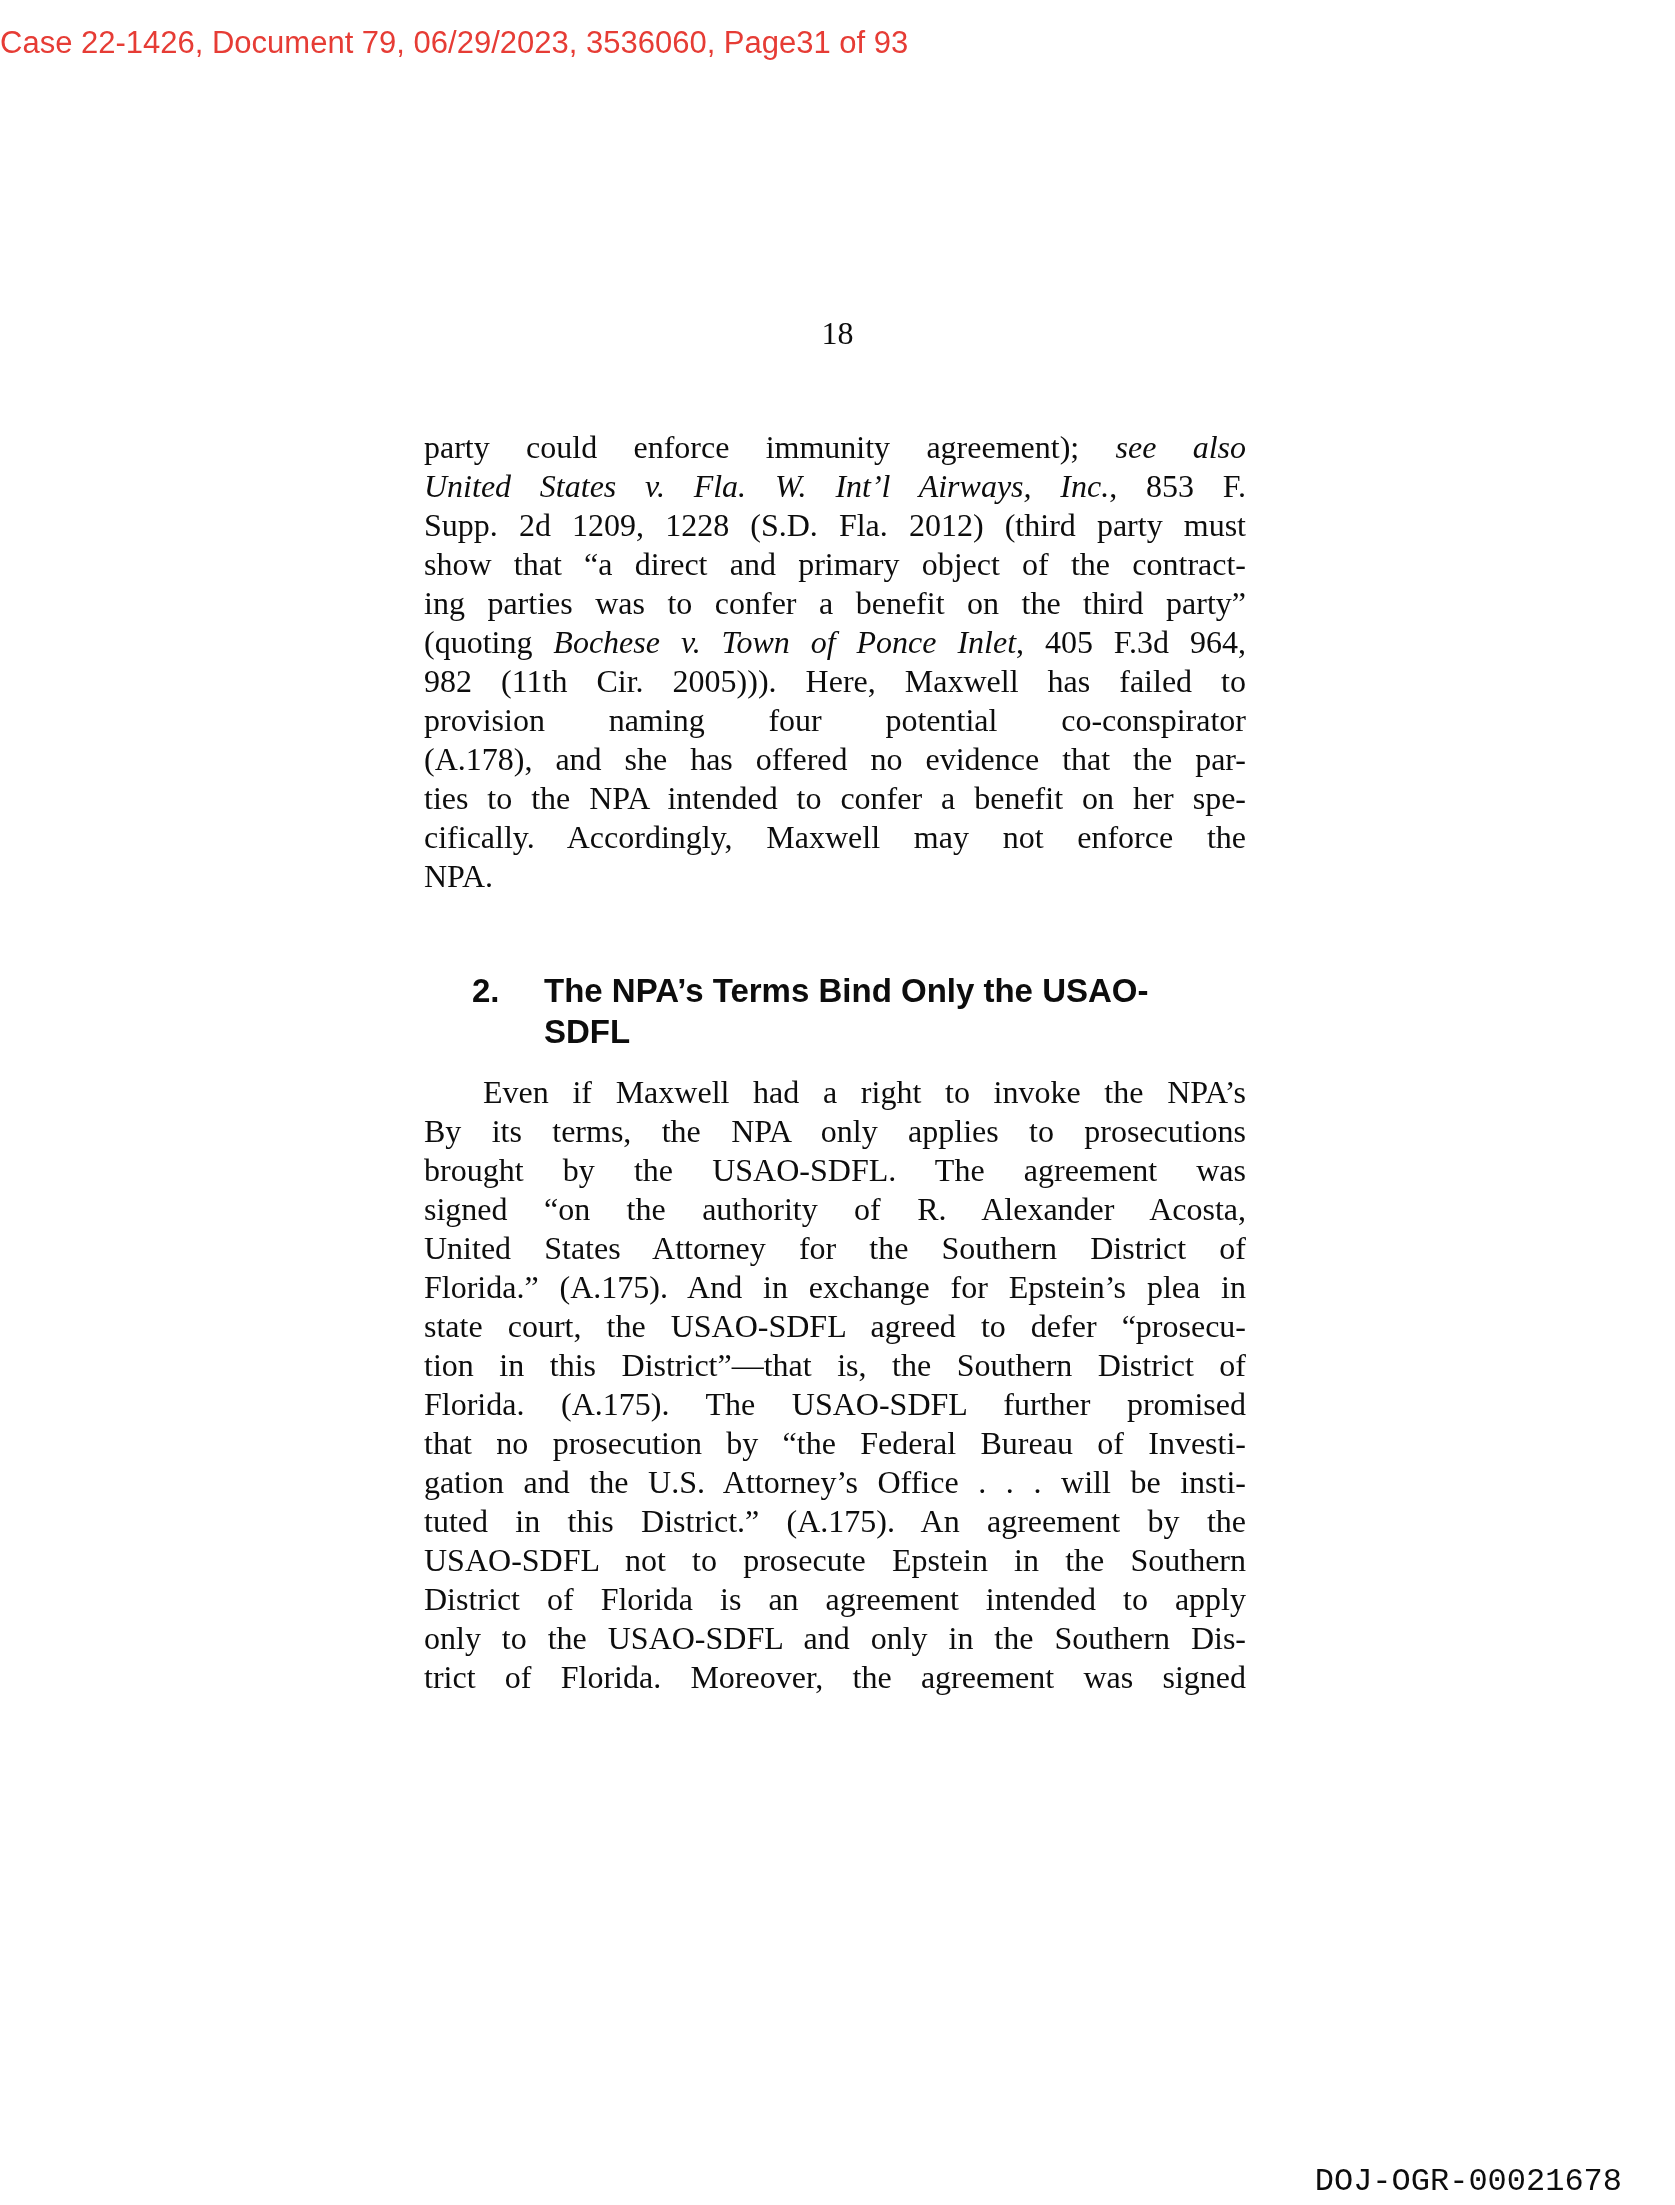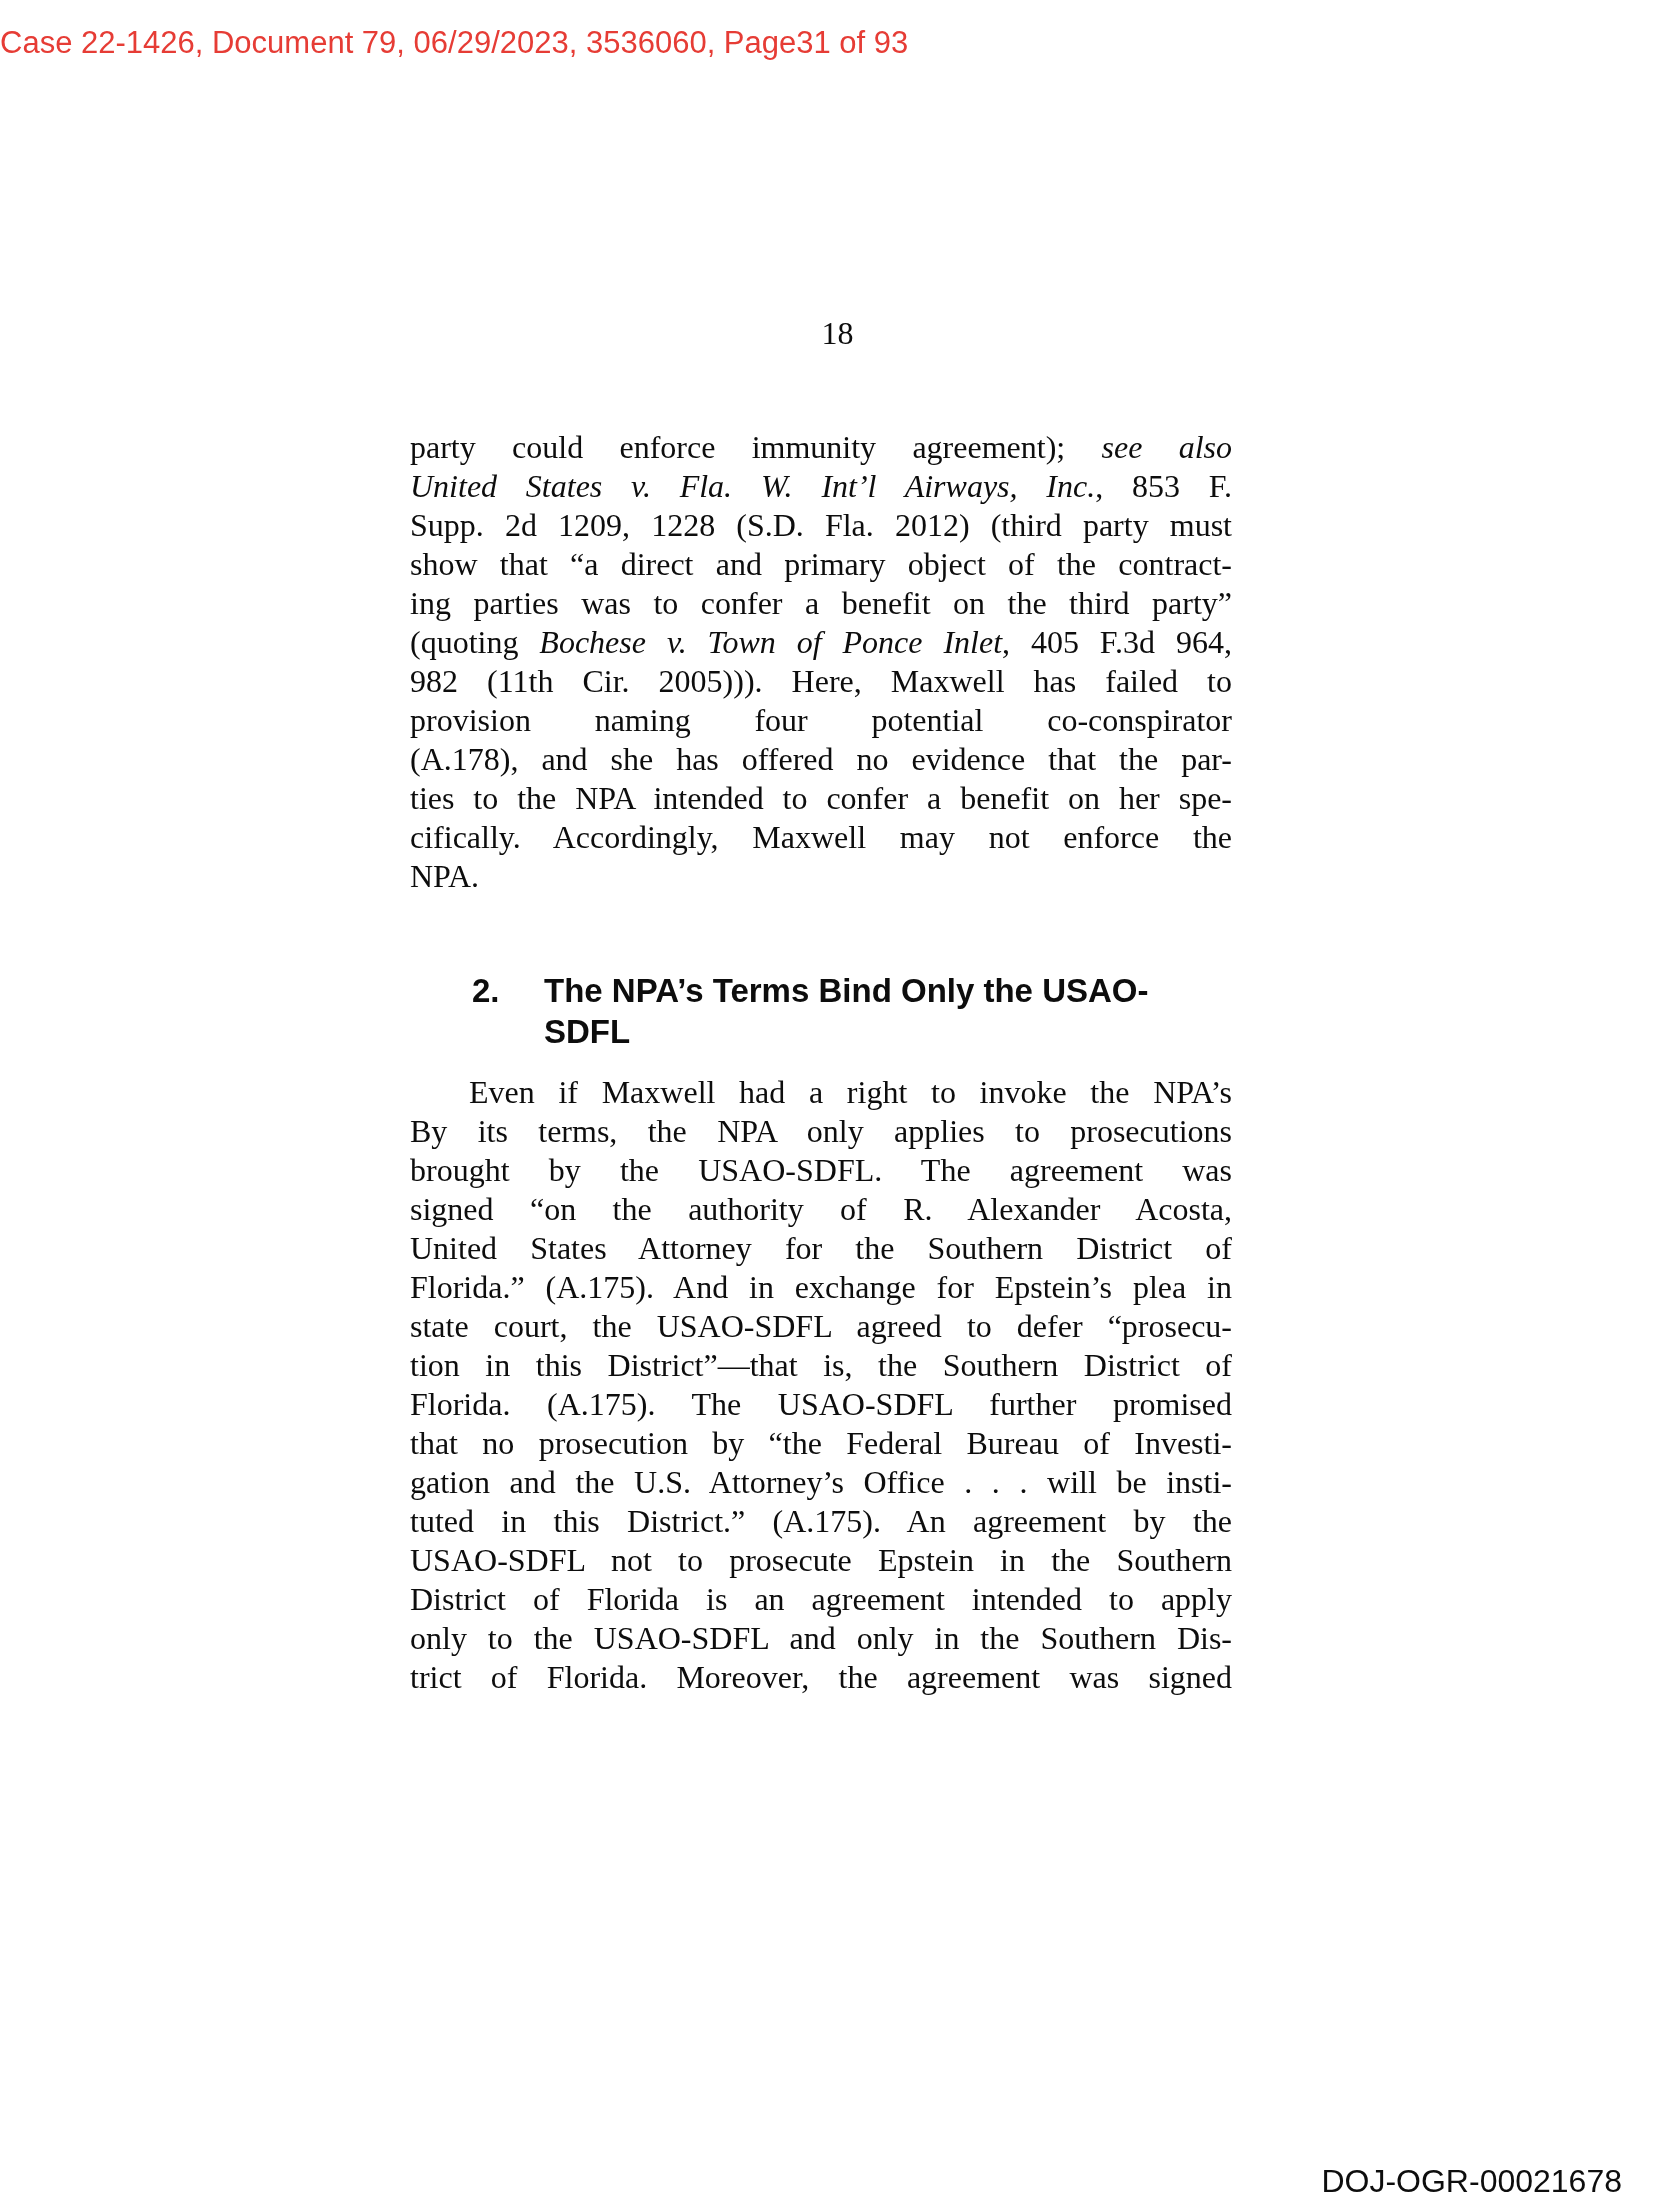--- a/index.html
+++ b/index.html
@@ -15,41 +15,41 @@
     text-align:left;
     font-family:"Liberation Sans", sans-serif;
     font-size:31px; line-height:37px;
     color:var(--stamp,#e63c35);
   }
   .pagenum {
     position:absolute; top:314px; left:0; width:1675px;
     text-align:center; font-size:32px; line-height:39px;
   }
   .para {
-    position:absolute; left:410px; width:822px;
+    position:absolute; left:424px; width:822px;
     font-size:32px; line-height:39px;
   }
   .p1 { top:428px; }
   .p2 { top:1073px; }
   .line { text-align:justify; text-align-last:justify; }
   .end-left .line:last-child { text-align-last:left; }
   .indent-first .line:first-child { text-indent:59px; }
   .it { font-style:italic; }
   .heading {
     position:absolute; left:472px; top:970px; width:775px;
     font-family:"Liberation Sans", sans-serif;
     font-weight:bold; font-size:33px; line-height:41px;
     display:flex;
   }
   .h-num { flex:0 0 64px; width:64px; }
   .h-body { flex:1;margin-left:8px; }
   .h-l { display:block; }
   .bates {
     position:absolute; right:53px; top:2163px;
-    font-family:Liberation Sans, sans-serif;
+    font-family:Liberation Mono, monospace;
     font-size:32px; line-height:37px; text-align:right;
   }
 </style>
 </head>
 <body>
 
 <div class="page">
 
   <div class="stamp">Case 22-1426, Document 79, 06/29/2023, 3536060, Page31 of 93</div>
 

